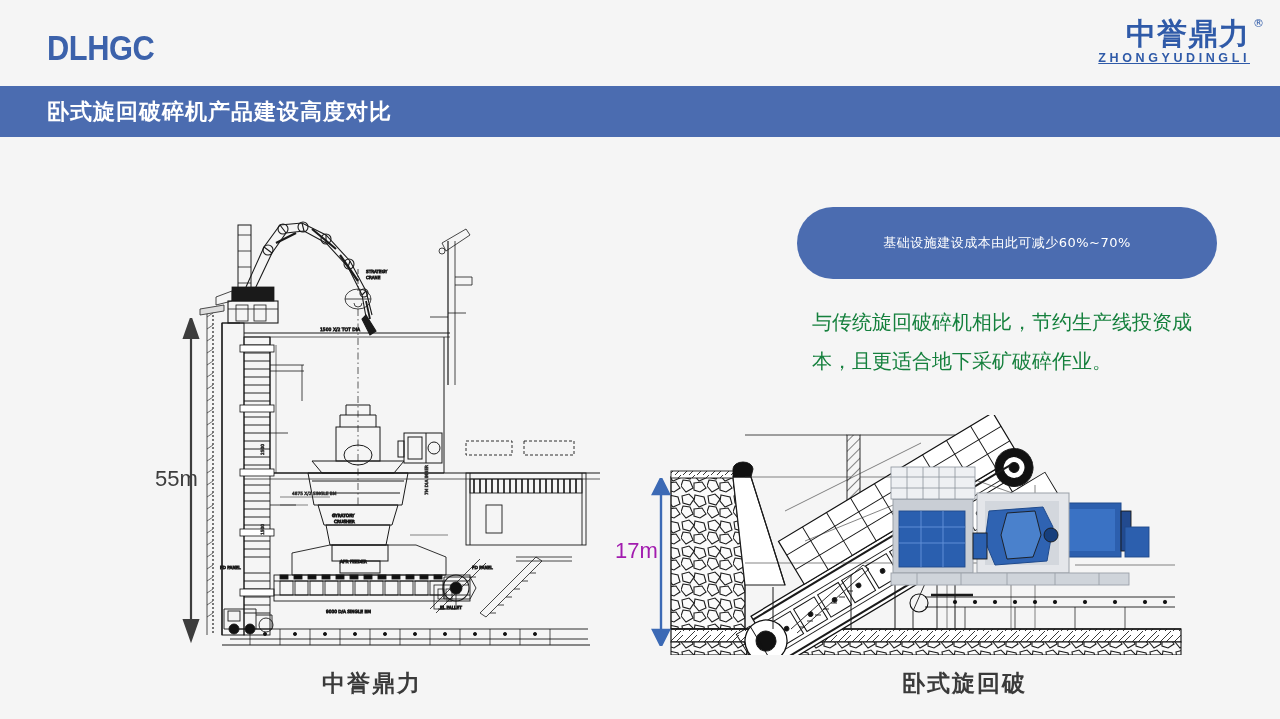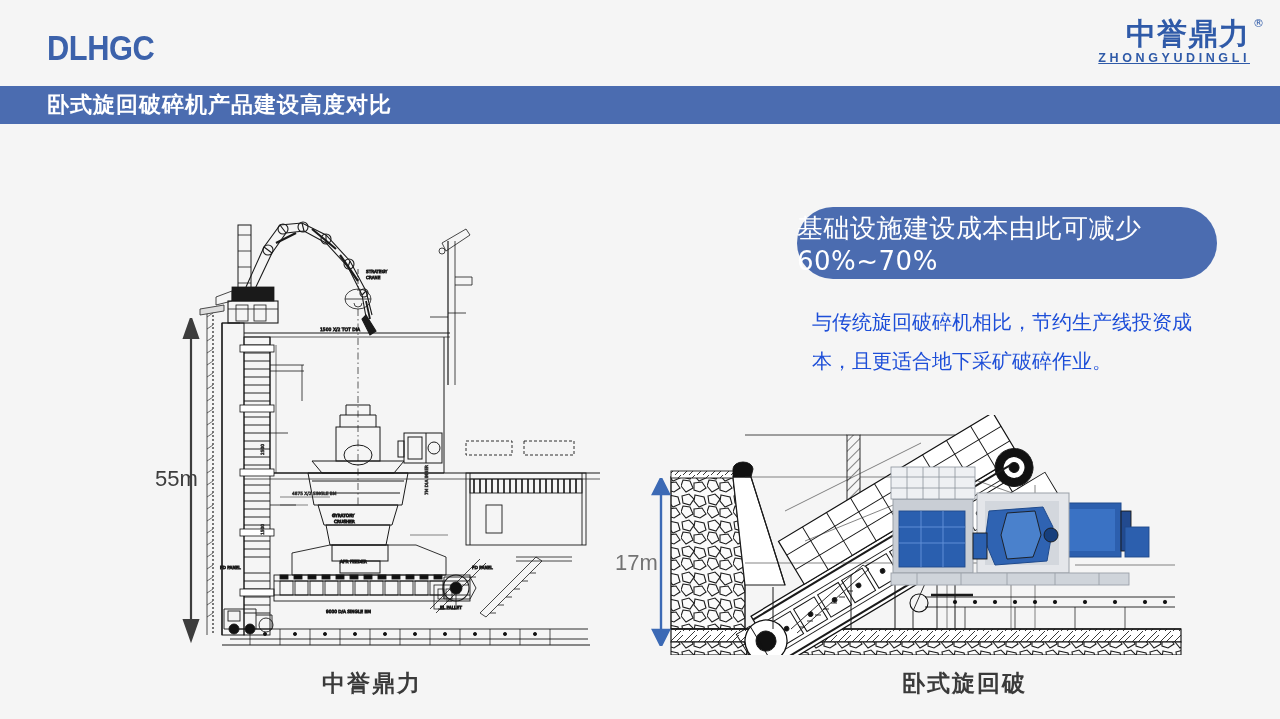--- a/index.html
+++ b/index.html
@@ -29,56 +29,56 @@
   }
   .logo-reg{
     position:absolute;right:-15px;top:0px;
     font-size:11px;font-weight:normal;color:#2f5aa8;
   }
   .logo-en{
     font-size:12.5px;font-weight:bold;color:#2f5aa8;
     letter-spacing:3.6px;margin-top:1px;text-decoration:underline;
   }
   .title-bar{
-    position:absolute;left:0;top:86px;width:1280px;height:38px;
+    position:absolute;left:0;top:86px;width:1280px;height:51px;
     background:#4b6cb0;
   }
   .title-bar .title-text{
     position:absolute;left:47px;top:50%;transform:translateY(-50%);
     color:#ffffff;font-size:22px;font-weight:bold;letter-spacing:1px;
     font-family:"DejaVu Sans","Liberation Sans",sans-serif;
   }
   
   .callout{
     position:absolute;left:797px;top:207px;width:420px;height:72px;
     background:#4b6cb0;border-radius:36px;
     display:flex;align-items:center;justify-content:center;
-    color:#fff;font-size:26px;letter-spacing:0.5px;
+    color:#fff;font-size:13px;letter-spacing:0.5px;
     font-family:"DejaVu Sans","Liberation Sans",sans-serif;
   }
   .body-text{
     position:absolute;left:812px;top:303px;width:410px;
-    color:#1d4ed8;font-size:20px;line-height:39px;
+    color:#15803d;font-size:20px;line-height:39px;
     font-family:"DejaVu Sans","Liberation Sans",sans-serif;
   }
   
   .caption{
     position:absolute;color:#3a3a3a;font-size:23px;font-weight:bold;
     letter-spacing:2px;
     font-family:"DejaVu Sans","Liberation Sans",sans-serif;
   }
   .caption-left{left:322px;top:668px;}
   .caption-right{left:902px;top:668px;}
   
   .dim-label{
     position:absolute;font-size:22px;
     font-family:"Liberation Sans","DejaVu Sans",sans-serif;
   }
   .dim-32{left:155px;top:466px;color:#3d3d3d;}
-  .dim-17{left:615px;top:550px;color:#737373;}
+  .dim-17{left:615px;top:538px;color:#a21caf;}
   
   .fig{position:absolute;}
   .fig svg{display:block;}
 </style>
 </head>
 <body>
 
 <div class="brand">DLHGC</div>
 
 <div class="logo-box">

